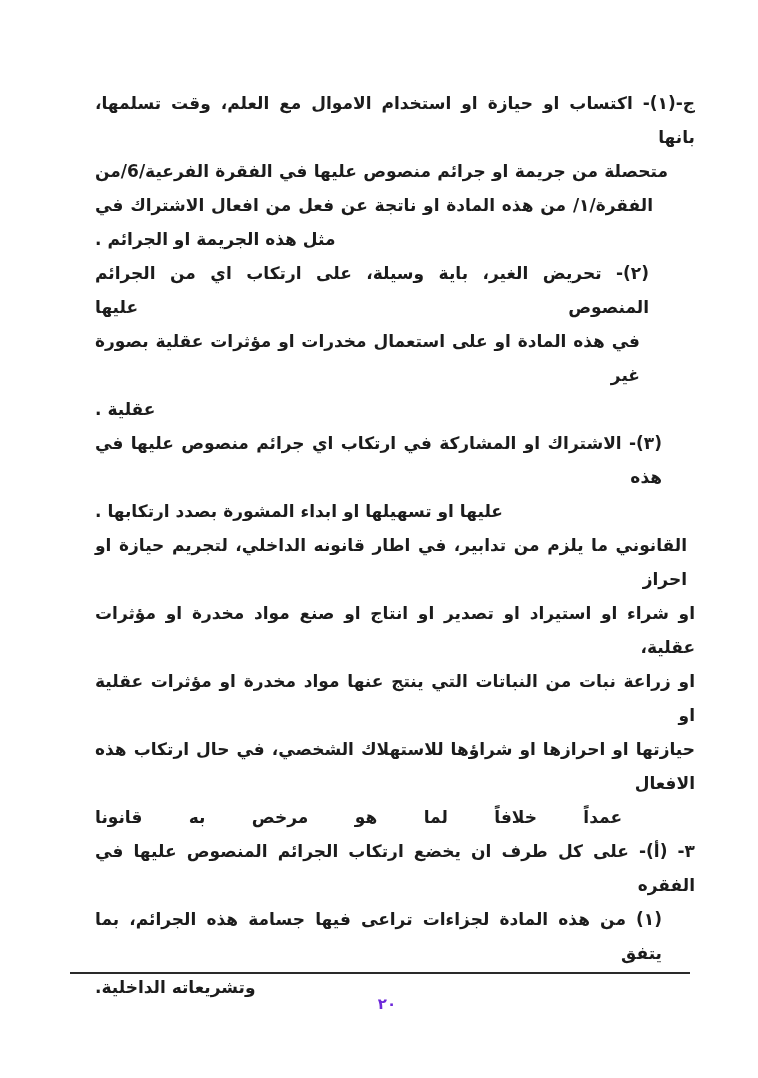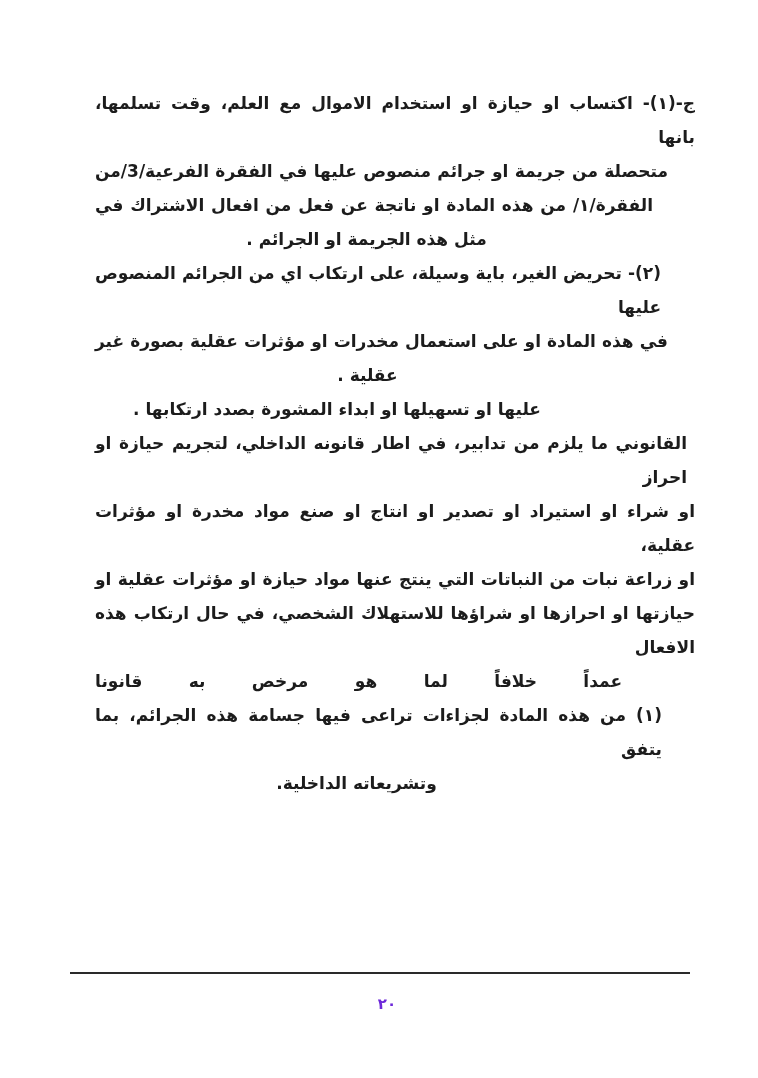--- a/index.html
+++ b/index.html
@@ -22,21 +22,21 @@
     position: absolute;
     top: 86px;
     right: 63px;
     left: 95px;
     direction: rtl;
     font-size: 17px;
     line-height: 34px;
     font-weight: bold;
   }
   .ln {
-    text-align: center;
+    text-align: left;
     white-space: nowrap;
   }
   .ln.j {
     white-space: normal;
     text-align: justify;
     text-align-last: justify;
   }
   .footer-rule {
     position: absolute;
     left: 70px;
@@ -55,32 +55,34 @@
     font-weight: bold;
     color: #6d28d9;
   }
 </style>
 </head>
 <body>
 
 <div class="page">
   <div class="content">
     <div class="ln j" style="margin-right:0">ج-(١)- اكتساب او حيازة او استخدام الاموال مع العلم، وقت تسلمها، بانها</div>
-    <div class="ln j" style="margin-right:27px">متحصلة من جريمة او جرائم منصوص عليها في الفقرة الفرعية/3/من</div>
+    <div class="ln j" style="margin-right:27px">متحصلة من جريمة او جرائم منصوص عليها في الفقرة الفرعية/6/من</div>
     <div class="ln j" style="margin-right:42px">الفقرة/١/ من هذه المادة او ناتجة عن فعل من افعال الاشتراك في</div>
     <div class="ln" style="margin-right:57px">مثل هذه الجريمة او الجرائم .</div>
-    <div class="ln j" style="margin-right:34px">(٢)- تحريض الغير، باية وسيلة، على ارتكاب اي من الجرائم المنصوص عليها</div>
-    <div class="ln j" style="margin-right:27px">في هذه المادة او على استعمال مخدرات او مؤثرات عقلية بصورة غير</div>
+    <div class="ln j" style="margin-right:46px">(٢)- تحريض الغير، باية وسيلة، على ارتكاب اي من الجرائم المنصوص عليها</div>
+    <div class="ln j" style="margin-right:55px">في هذه المادة او على استعمال مخدرات او مؤثرات عقلية بصورة غير</div>
     <div class="ln" style="margin-right:55px">عقلية .</div>
+    <div class="ln j" style="margin-right:33px">(٣)- الاشتراك او المشاركة في ارتكاب اي جرائم منصوص عليها في هذه</div>
     <div class="ln" style="margin-right:116px">عليها او تسهيلها او ابداء المشورة بصدد ارتكابها .</div>
     <div class="ln j" style="margin-right:8px">القانوني ما يلزم من تدابير، في اطار قانونه الداخلي، لتجريم حيازة او احراز</div>
     <div class="ln j" style="margin-right:0">او شراء او استيراد او تصدير او انتاج او صنع مواد مخدرة او مؤثرات عقلية،</div>
-    <div class="ln j" style="margin-right:0">او زراعة نبات من النباتات التي ينتج عنها مواد حيازة او مؤثرات عقلية او</div>
+    <div class="ln j" style="margin-right:0">او زراعة نبات من النباتات التي ينتج عنها مواد مخدرة او مؤثرات عقلية او</div>
     <div class="ln j" style="margin-right:0">حيازتها او احرازها او شراؤها للاستهلاك الشخصي، في حال ارتكاب هذه الافعال</div>
     <div class="ln j" style="margin-right:73px">عمداً خلافاً لما هو مرخص به قانونا</div>
+    <div class="ln j" style="margin-right:0">٣-   (أ)-  على كل طرف ان يخضع ارتكاب الجرائم المنصوص عليها في الفقره</div>
     <div class="ln j" style="margin-right:33px">(١) من هذه المادة لجزاءات تراعى فيها جسامة هذه الجرائم، بما يتفق</div>
     <div class="ln" style="margin-right:77px">وتشريعاته الداخلية.</div>
 
   </div>
 
   <div class="footer-rule"></div>
   <div class="page-number">٢٠</div>
 </div>
 
 </body></html>

